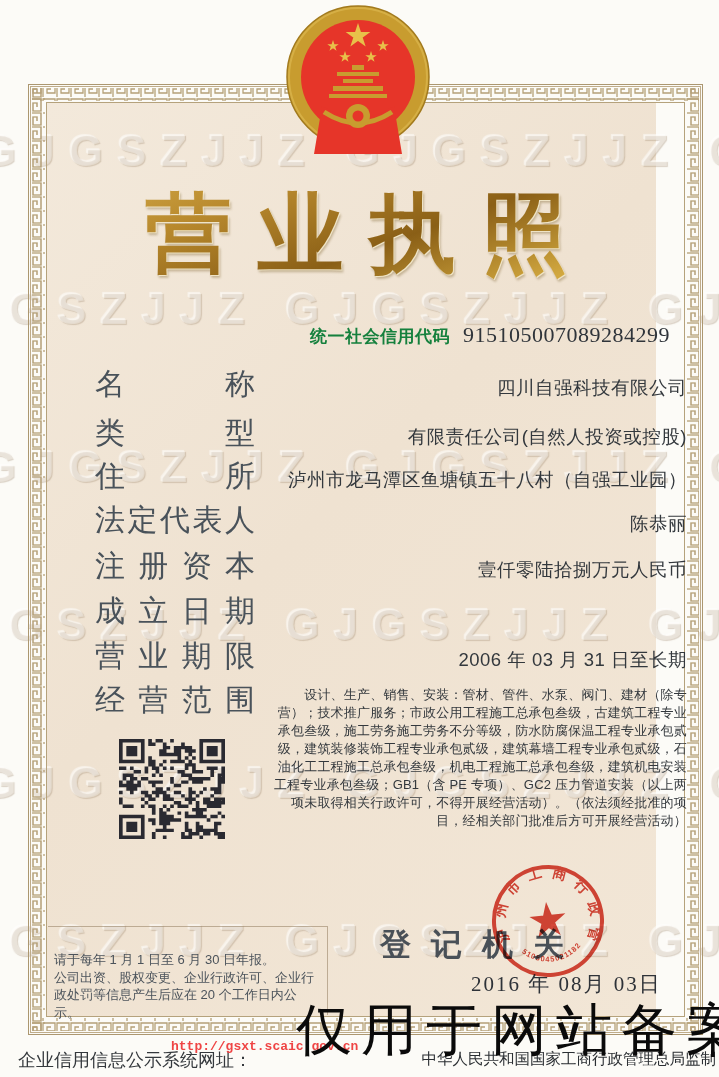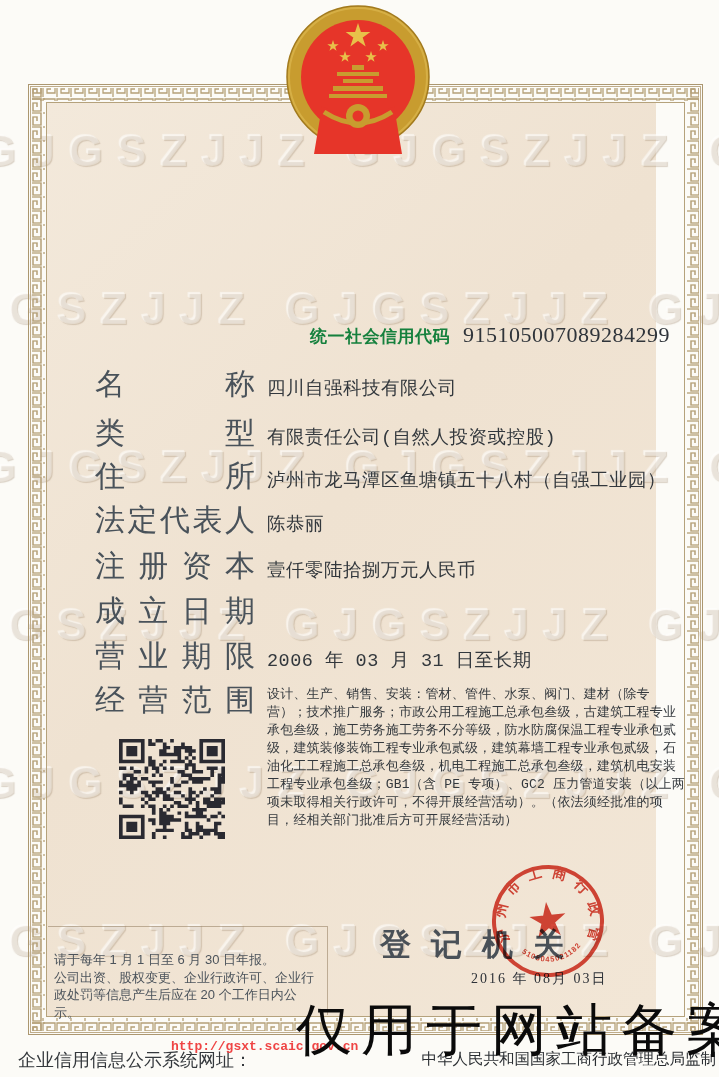--- a/index.html
+++ b/index.html
@@ -23,33 +23,33 @@
          filter:drop-shadow(1px 1px 0 rgba(250,240,210,0.8)) drop-shadow(1px 2px 1px rgba(110,80,20,0.35));}
   
   .credit{position:absolute;left:310px;top:322px;z-index:4;display:flex;align-items:baseline;white-space:nowrap;}
   .credit-label{font-size:17px;font-weight:bold;color:#15803d;letter-spacing:0.5px;}
   .credit-value{font-family:"Liberation Serif","DejaVu Serif",serif;font-size:22px;color:#2f343a;
                 margin-left:13px;letter-spacing:0.5px;}
   
   .row{position:absolute;left:95px;width:592px;z-index:4;display:flex;align-items:baseline;}
   .flabel{width:160px;flex:none;font-size:30px;color:#49525a;text-align:justify;text-align-last:justify;
           line-height:32px;margin-right:12px;}
-  .fvalue{flex:1;max-width:420px;font-family:Liberation Mono, monospace;font-size:18.5px;
-          color:#33383d;letter-spacing:0.5px;line-height:22px;}
+  .fvalue{flex:1;max-width:420px;font-family:Liberation Sans, sans-serif;font-size:18.5px;
+          color:#33383d;letter-spacing:0.5px;line-height:22px;text-align:right;}
   .r0{top:368px}.r1{top:417px}.r2{top:460px}.r3{top:504px}.r4{top:550px}.r5{top:595px}.r6{top:640px}
   .r7{top:684px;align-items:flex-start;}
   .r7 .fvalue{font-size:13px;line-height:18px;letter-spacing:0.2px;margin-top:2px;}
   
   .qr{position:absolute;left:119px;top:739px;z-index:4;}
   
   .registrar{position:absolute;left:380px;top:924px;z-index:4;font-size:31px;font-weight:bold;
              color:#495057;letter-spacing:20px;white-space:nowrap;}
   .seal{position:absolute;left:485px;top:858px;z-index:6;mix-blend-mode:multiply;opacity:0.92;}
   .issue-date{position:absolute;left:471px;top:970px;z-index:4;font-family:"Liberation Serif","DejaVu Serif",serif;
-              font-size:14px;color:#2e3238;letter-spacing:2px;white-space:nowrap;}
+              font-size:21px;color:#2e3238;letter-spacing:2px;white-space:nowrap;}
   
   .note{position:absolute;left:48px;top:926px;width:280px;height:89px;z-index:4;box-sizing:border-box;
         border-top:1px solid rgba(155,133,105,0.6);border-right:1px solid rgba(155,133,105,0.6);
         padding:24px 10px 16px 6px;}
   .note div{font-size:13px;line-height:17.5px;color:#4b535b;}
   
   .footer-site{position:absolute;left:18px;top:1048px;z-index:4;font-family:"Liberation Serif","DejaVu Serif",serif;
                font-size:18px;color:#34383c;white-space:nowrap;}
   .footer-url{position:absolute;left:171px;top:1039px;z-index:4;font-family:"Liberation Mono",monospace;
               font-weight:bold;font-size:13px;color:#ef4444;white-space:nowrap;}
@@ -110,20 +110,21 @@
       <rect x="59" y="77" width="30" height="4"></rect>
       <rect x="49" y="84" width="50" height="5"></rect>
       <rect x="45" y="92" width="58" height="4"></rect>
     </g>
     <path d="M38,104 Q74,128 110,104 L118,152 H30 Z" fill="#e63529"></path>
     <path d="M40,110 Q74,132 108,110" stroke="#c89c2f" stroke-width="5" fill="none"></path>
     <circle cx="74" cy="114" r="12" fill="#c89c2f"></circle>
     <circle cx="74" cy="114" r="5.5" fill="#e63529"></circle>
   </svg>
 
+  <div class="title">营业执照</div>
 
   <div class="credit">
     <span class="credit-label">统一社会信用代码</span>
     <span class="credit-value">915105007089284299</span>
   </div>
 
   <div class="row r0">
     <div class="flabel">名称</div>
     <div class="fvalue">四川自强科技有限公司</div>
   </div>

